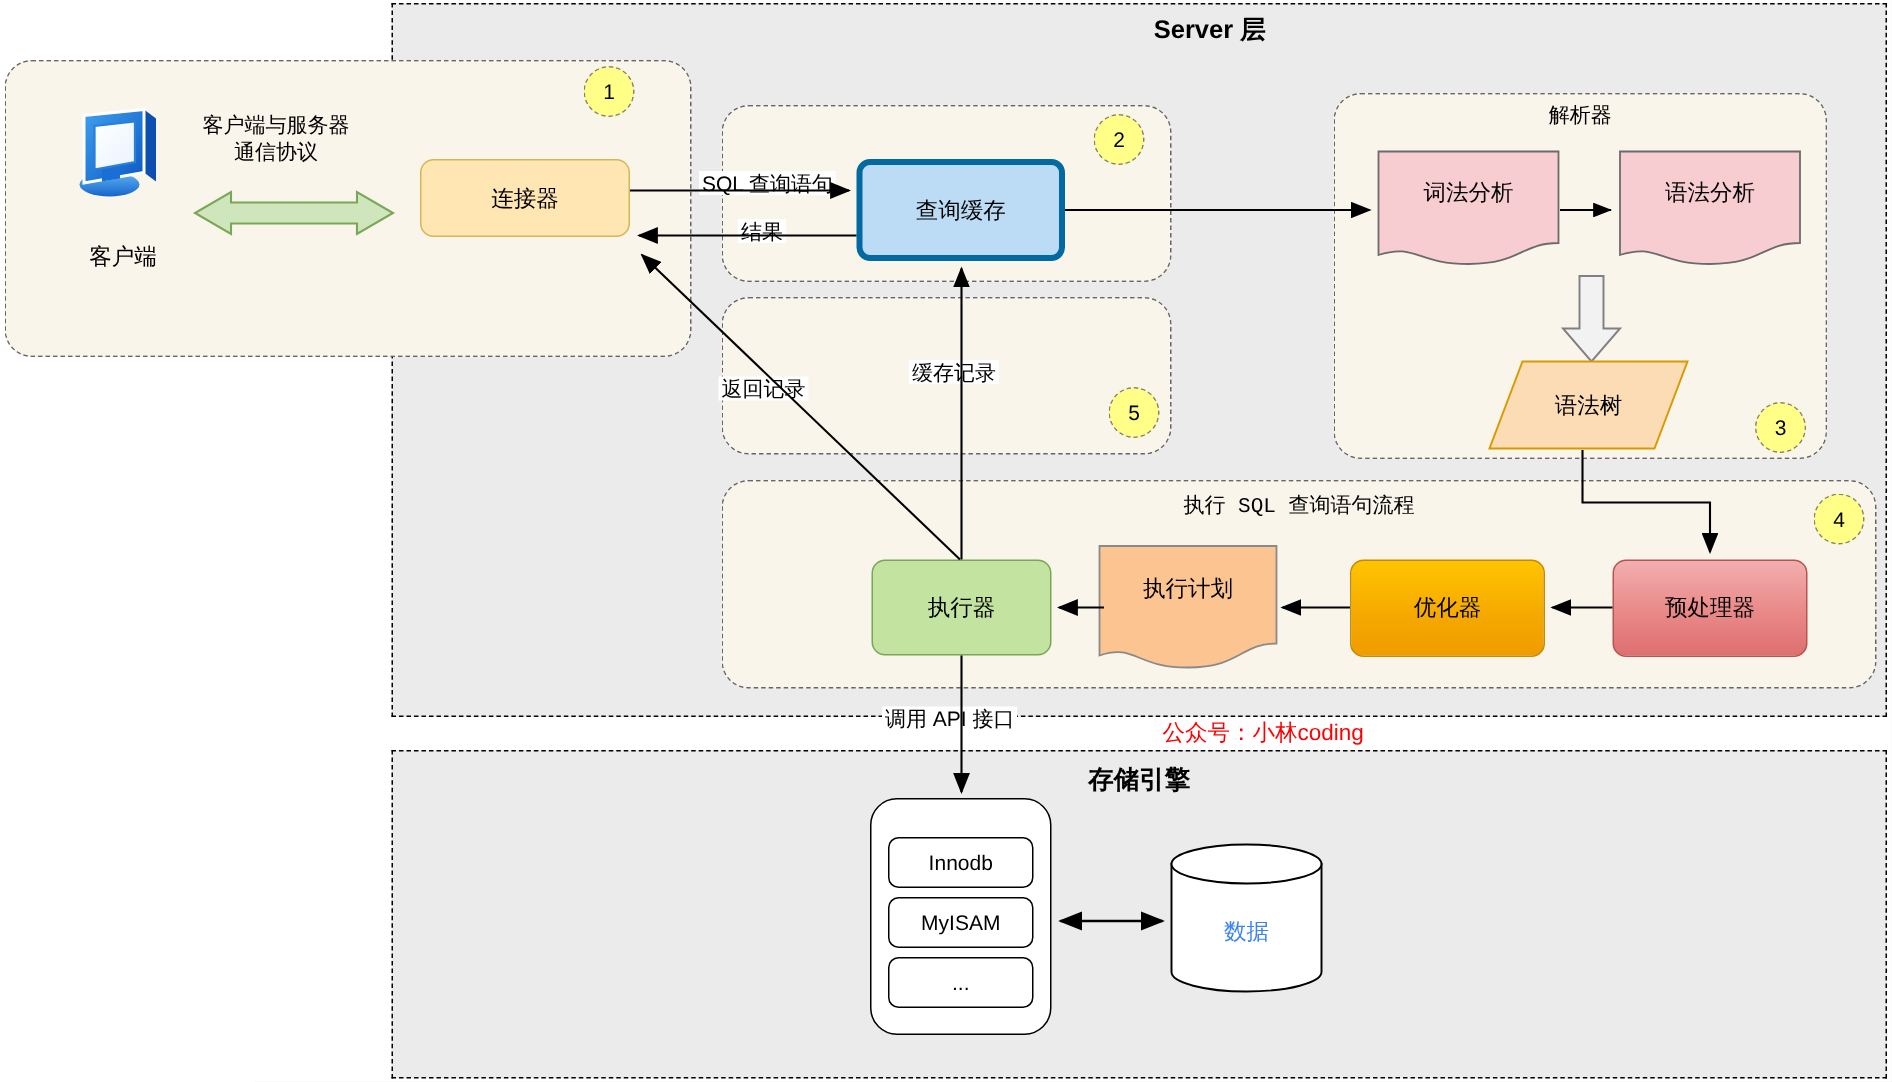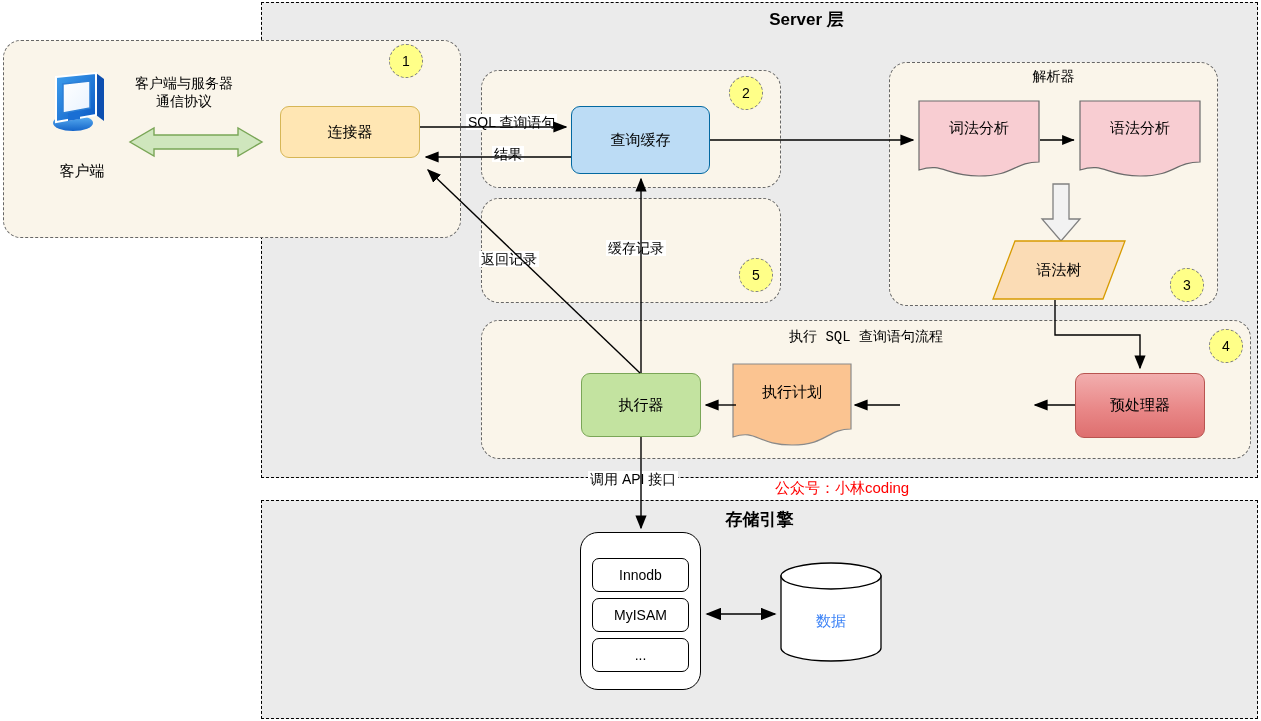--- a/index.html
+++ b/index.html
@@ -17,21 +17,21 @@
 
   
   .subgroup{background:#faf5ea;border:1px dashed #666;border-radius:18px;}
 
   
   .node{position:absolute;box-sizing:border-box;display:flex;align-items:center;
         justify-content:center;text-align:center;color:#000;}
   .node-rounded{border-radius:9px;}
 
   .n-connector{background:#ffe6b3;border:1px solid #d6b656;}
-  .n-cache{background:#bcdcf5;border:1px solid #0369a1;}
+  .n-cache{background:#bcdcf5;border:4px solid #0369a1;}
   .n-exec{background:#c3e3a0;border:1px solid #7aa657;}
   .n-opt{background:linear-gradient(180deg,#ffc400 0%,#f5a800 60%,#f09c00 100%);border:1px solid #c98a00;}
   .n-pre{background:linear-gradient(180deg,#f2aeae 0%,#e98888 55%,#de6f6f 100%);border:1px solid #b85450;}
 
   .badge{position:absolute;width:32px;height:32px;border-radius:50%;
          background:#ffff88;border:1px dashed #808080;display:flex;
          align-items:center;justify-content:center;font-size:14px;color:#000;}
 
   .edge-label{position:absolute;background:#ffffff;color:#000;white-space:nowrap;
               padding:0 2px;line-height:1.15;}
@@ -155,20 +155,23 @@
 
   <div class="monitor" style="left:732px;top:363px;width:120px;height:84px;">
     <svg width="120" height="84" viewBox="0 0 120 84">
       <path d="M1 1 L119 1 L119 66 C95 66 95 82 60 82 C25 82 25 66 1 74 Z" fill="#fbc491" stroke="#8a8a8a" stroke-width="1.2"></path>
     </svg>
   </div>
   <div class="node" style="left:732px;top:371px;width:120px;height:42px;font-size:15px;">
     <span>执行计划</span>
   </div>
 
+  <div class="node node-rounded n-opt" style="left:900px;top:373px;width:130px;height:65px;font-size:15px;">
+    <span>优化器</span>
+  </div>
 
   <div class="node node-rounded n-pre" style="left:1075px;top:373px;width:130px;height:65px;font-size:15px;">
     <span>预处理器</span>
   </div>
 
   <div class="mono-stack" style="left:580px;top:532px;width:121px;height:158px;"></div>
   <div class="mono-item" style="left:592px;top:558px;width:97px;height:34px;font-size:14px;">
     <span>Innodb</span>
   </div>
   <div class="mono-item" style="left:592px;top:598px;width:97px;height:34px;font-size:14px;text-align:right;">

